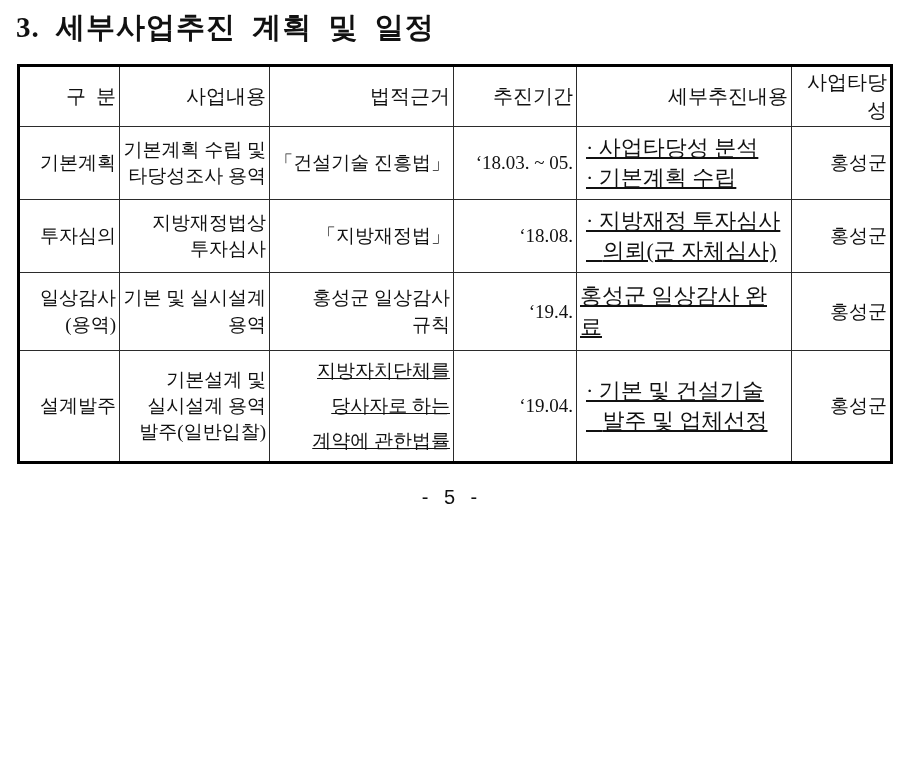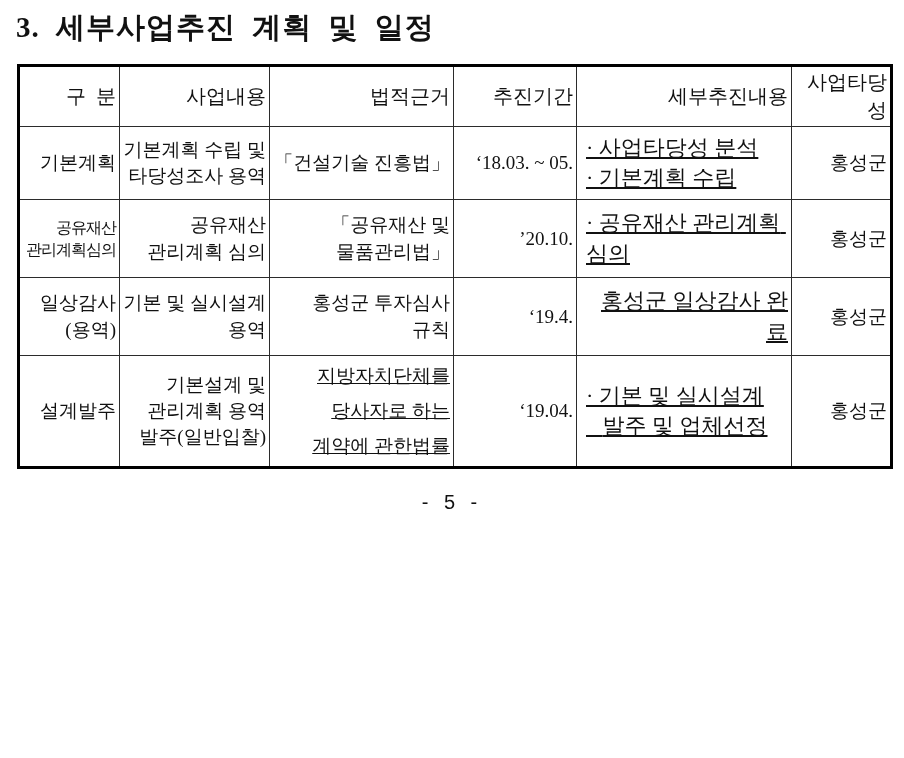--- a/index.html
+++ b/index.html
@@ -15,21 +15,21 @@
     border-collapse:collapse; table-layout:fixed;
     margin:16px 0 0 17px; border:3px solid #000;
   }
   th,td {
     border:1px solid #2b2b2b; vertical-align:middle; text-align:right;
     white-space:pre-wrap; font-size:19px; line-height:1.38; padding:2px 3px;
     font-weight:normal; overflow:hidden;
   }
   th { font-size:20px; height:46px; }
   td.details { text-align:left; padding-left:9px; font-size:22px;text-decoration:underline; }
-  td.details.center { text-align:right; padding-left:3px; }
+  td.details.center { text-align:left; padding-left:3px; }
   td.loose { line-height:1.85;text-decoration:underline; }
   td.small { font-size:16px; letter-spacing:-1px; }
   tr.r1, tr.r2 { height:73px; }
   tr.r3, tr.r4 { height:78px; }
   tr.r5 { height:76px; }
   tr.r6 { height:104px; }
   tr.r7 { height:94px; }
   .footer {
     margin-top:22px; text-align:center;
     font-family:"Liberation Sans","DejaVu Sans",sans-serif;
@@ -66,52 +66,51 @@
       <tr class="r1">
         <td>기본계획</td>
         <td>기본계획 수립 및
 타당성조사 용역</td>
         <td>「건설기술 진흥법」</td>
         <td>‘18.03. ~ 05.</td>
         <td class="details">· 사업타당성 분석
 · 기본계획 수립</td>
         <td>홍성군</td>
       </tr>
-      <tr class="r3">
-        <td class="small">공유재산
-관리계획심의</td>
-        <td>공유재산
-관리계획 심의</td>
-        <td>「공유재산 및
-물품관리법」</td>
-        <td>’20.10.</td>
-        <td class="details">· 공유재산 관리계획 심의</td>
+      <tr class="r2">
+        <td>투자심의</td>
+        <td>지방재정법상
+투자심사</td>
+        <td>「지방재정법」</td>
+        <td>‘18.08.</td>
+        <td class="details">· 지방재정 투자심사
+   의뢰(군 자체심사)</td>
         <td>홍성군</td>
       </tr>
       <tr class="r4">
         <td>일상감사
 (용역)</td>
         <td>기본 및 실시설계
 용역</td>
-        <td>홍성군 투자심사
+        <td>홍성군 일상감사
 규칙</td>
         <td>‘19.4.</td>
         <td class="details center">홍성군 일상감사 완료</td>
         <td>홍성군</td>
       </tr>
       <tr class="r6">
         <td>설계발주</td>
         <td>기본설계 및
-관리계획 용역
+실시설계 용역
 발주(일반입찰)</td>
         <td class="loose">지방자치단체를
 당사자로 하는
 계약에 관한법률</td>
         <td>‘19.04.</td>
-        <td class="details">· 기본 및 실시설계
+        <td class="details">· 기본 및 건설기술
    발주 및 업체선정</td>
         <td>홍성군</td>
       </tr>
     </tbody>
   </table>
 
   <div class="footer">- 5 -</div>
 
 </div>
 

